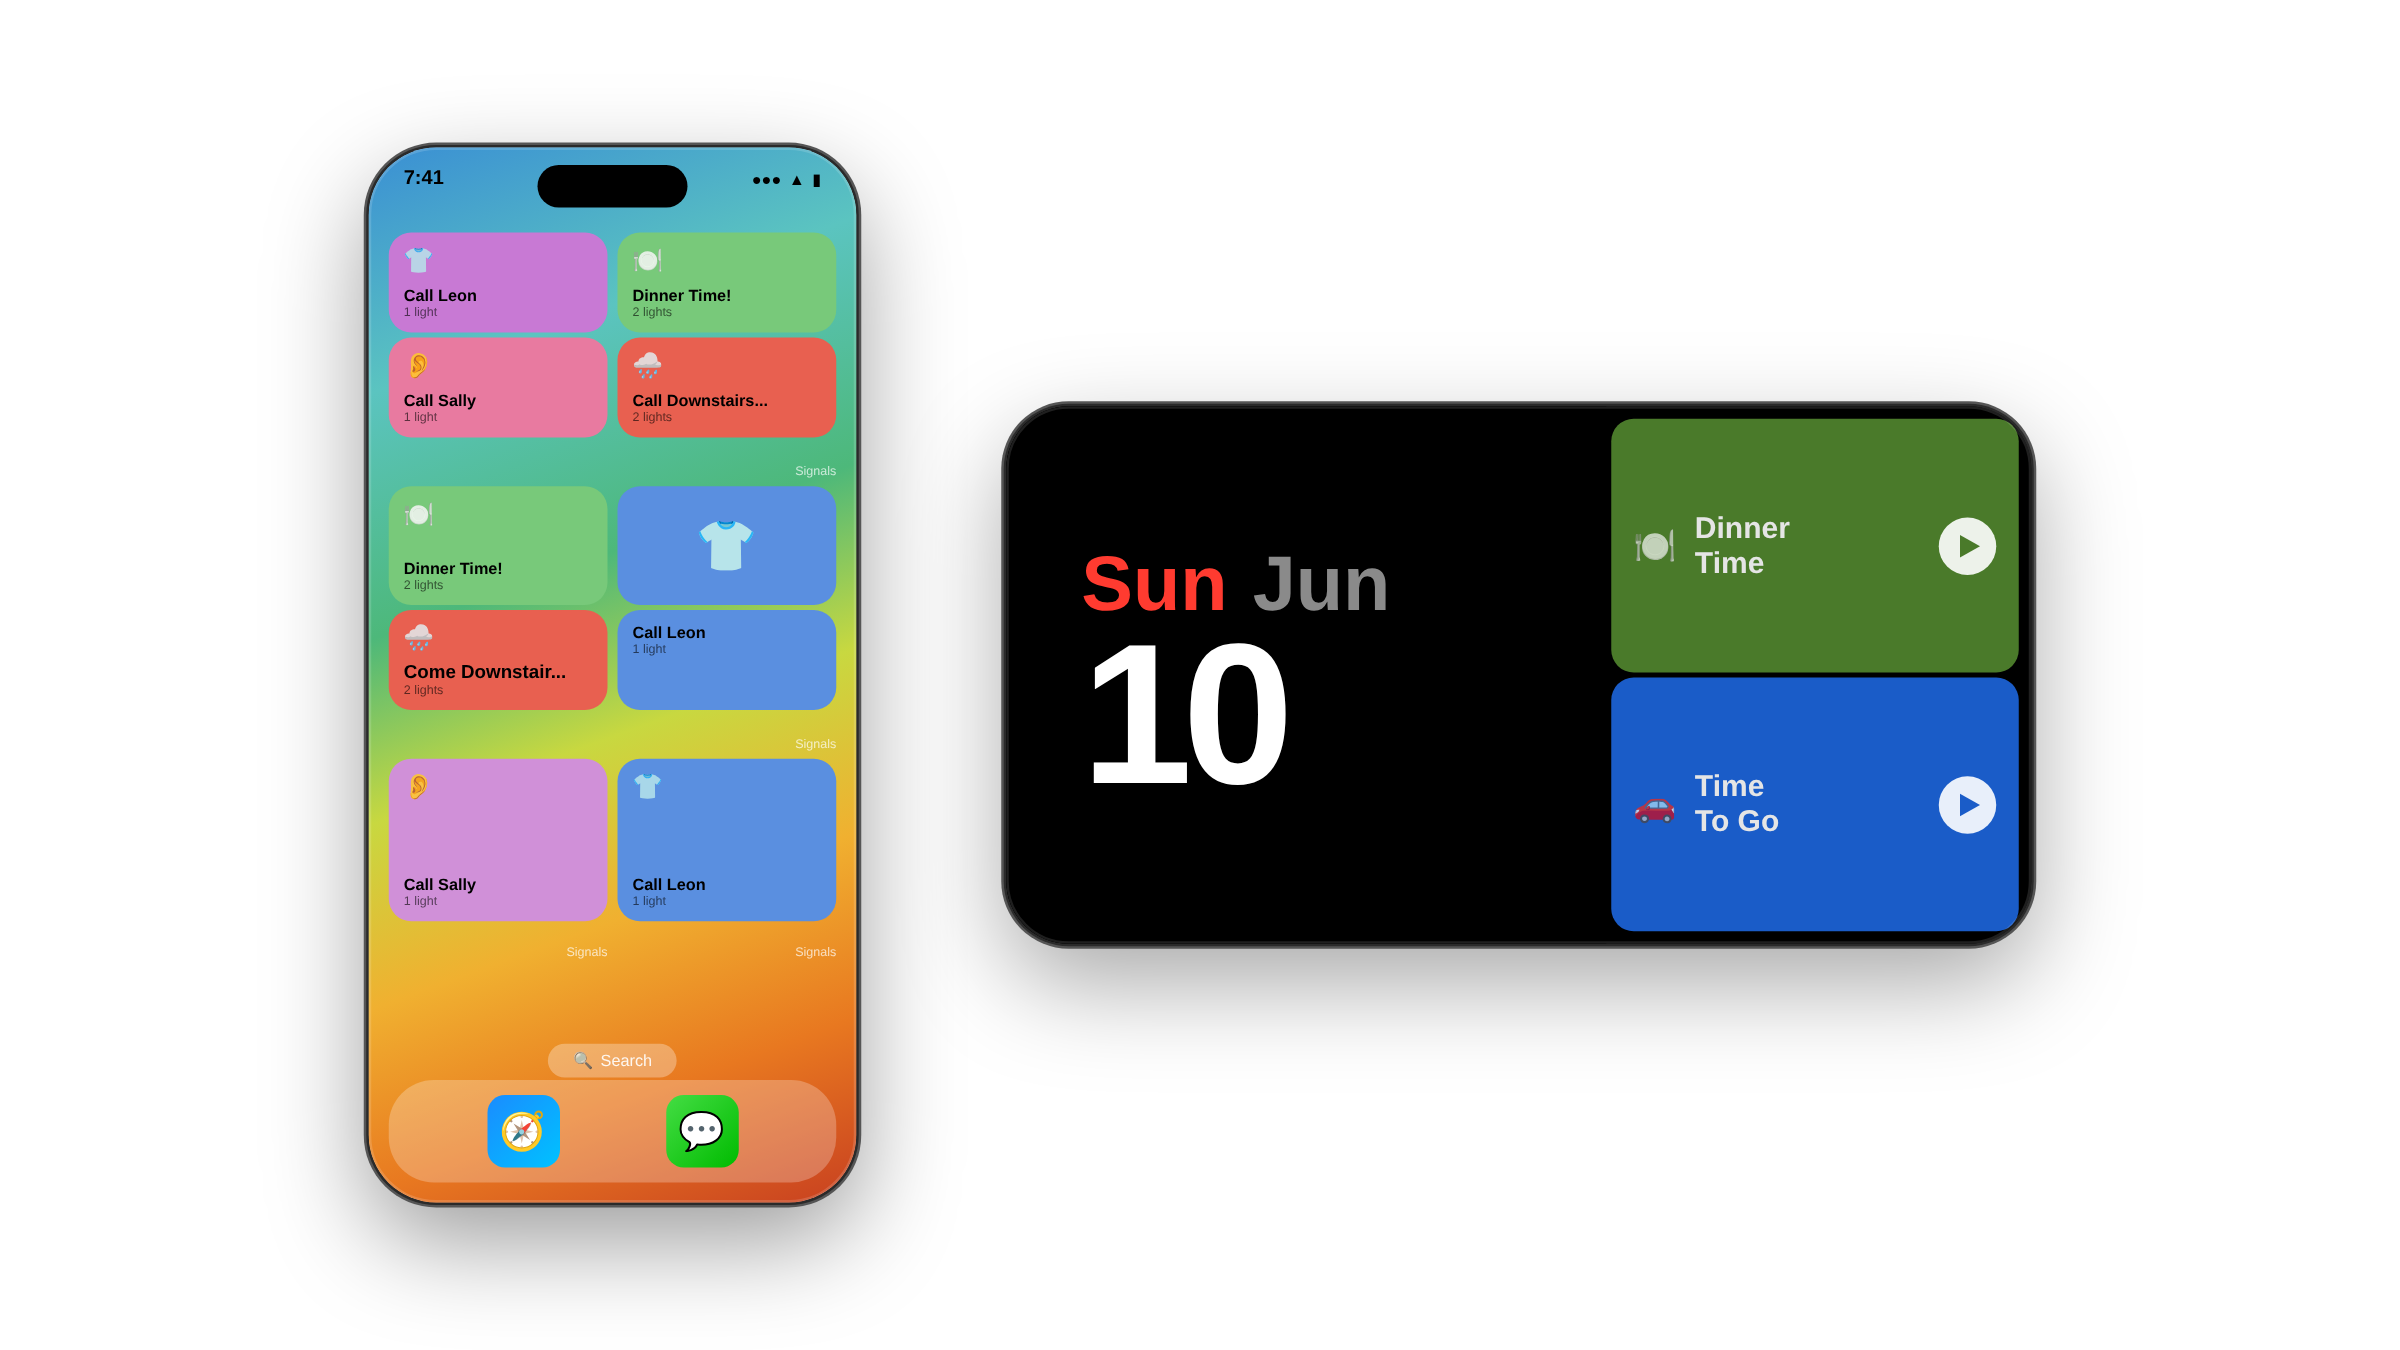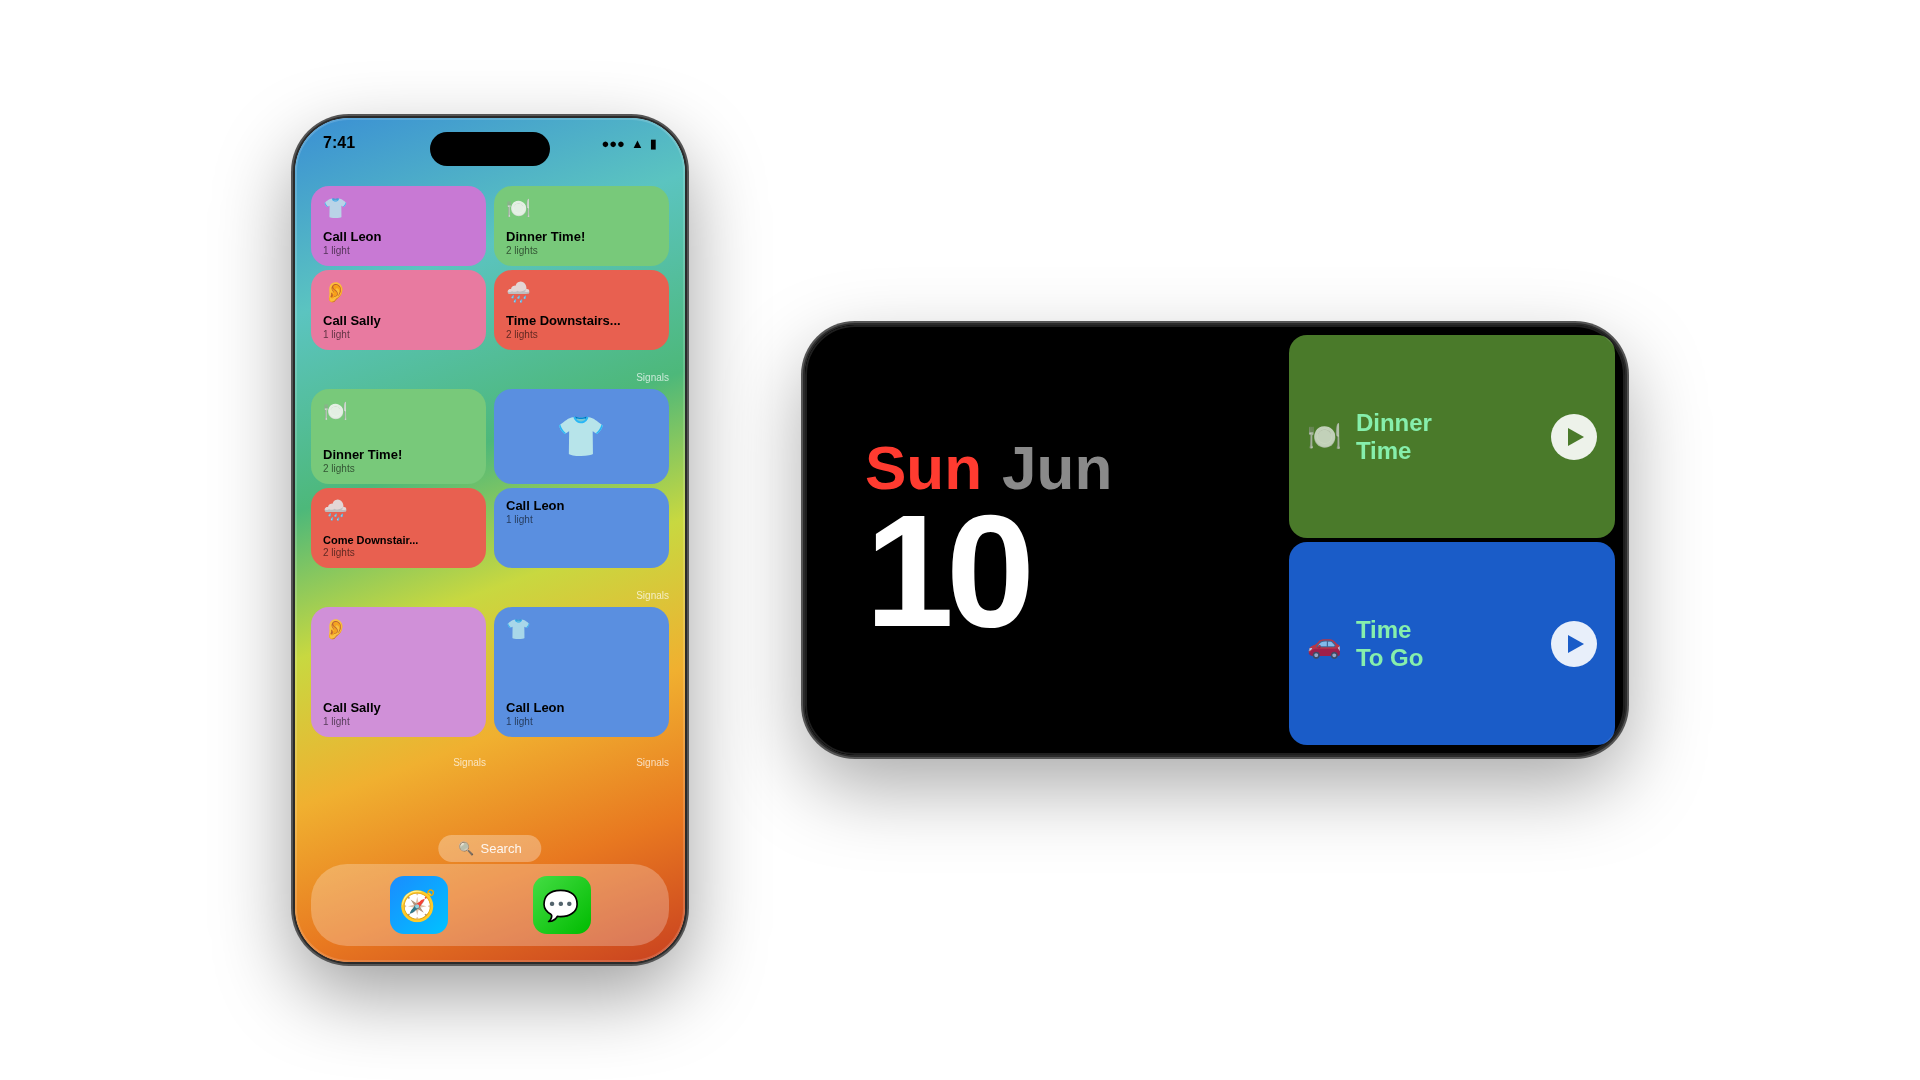--- a/index.html
+++ b/index.html
@@ -311,21 +311,21 @@
       font-size: 28px;
       opacity: 0.7;
       flex-shrink: 0;
     }
     .shortcut-text {
       flex: 1;
     }
     .shortcut-title {
       font-size: 24px;
       font-weight: 800;
-      color: #86efac;
+      color: #e5e5e5;
       line-height: 1.15;
     }
     .shortcut-play {
       width: 46px;
       height: 46px;
       border-radius: 50%;
       background: rgba(255,255,255,0.9);
       display: flex;
       align-items: center;
       justify-content: center;
@@ -395,21 +395,21 @@
             <span class="widget-icon">👂</span>
             <div>
               <div class="widget-title">Call Sally</div>
               <div class="widget-subtitle">1 light</div>
             </div>
           </div>
 
           <div class="widget-cell widget-cell-small bg-red-orange" style="flex:1;">
             <span class="widget-icon">🌧️</span>
             <div>
-              <div class="widget-title">Time Downstairs...</div>
+              <div class="widget-title">Call Downstairs...</div>
               <div class="widget-subtitle">2 lights</div>
             </div>
           </div>
         </div>
         <div class="widget-label">Signals</div>
       </div>
 
       <div class="widget-group">
         <div class="widget-row">
 
@@ -423,21 +423,21 @@
 
           <div class="widget-cell bg-blue" style="flex:1; height:95px; align-items:center; justify-content:center;">
             <span style="font-size:40px;">👕</span>
           </div>
         </div>
         <div class="widget-row">
 
           <div class="widget-cell bg-red-orange" style="flex:1; height:80px;">
             <span class="widget-icon">🌧️</span>
             <div>
-              <div class="widget-title" style="font-size:11px;">Come Downstair...</div>
+              <div class="widget-title" style="font-size:15px;">Come Downstair...</div>
               <div class="widget-subtitle">2 lights</div>
             </div>
           </div>
 
           <div class="widget-cell bg-blue" style="flex:1; height:80px;">
             <div>
               <div class="widget-title">Call Leon</div>
               <div class="widget-subtitle">1 light</div>
             </div>
           </div>

